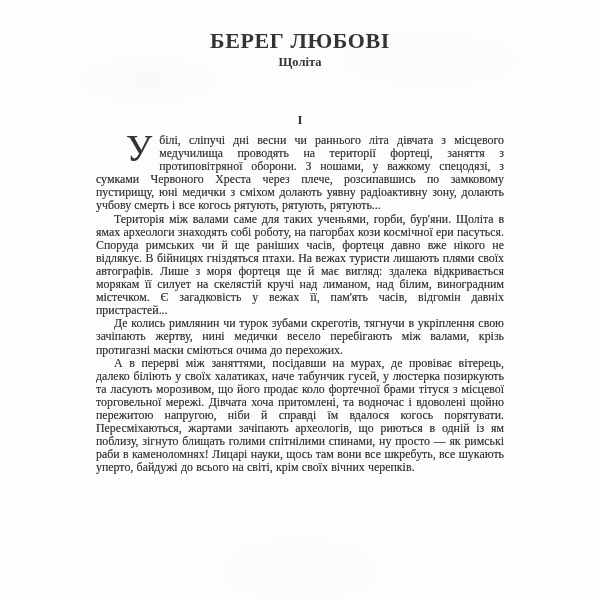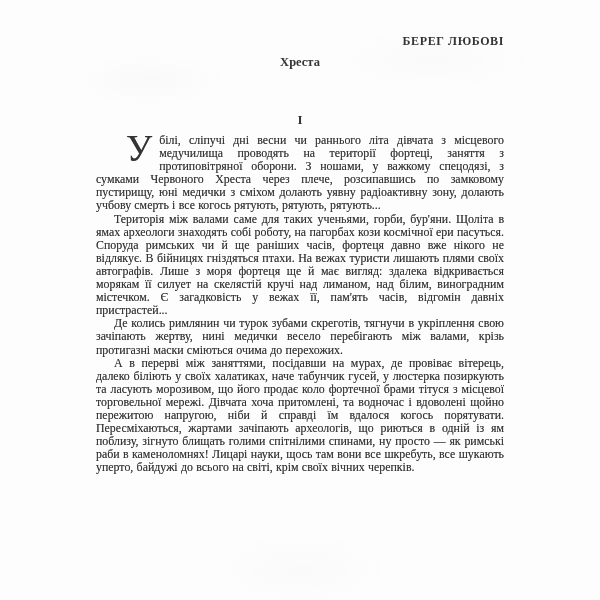--- a/index.html
+++ b/index.html
@@ -20,22 +20,22 @@
     font-family: "Liberation Serif", "DejaVu Serif", serif;
     color: #343434;
   }
   .content {
     position: absolute;
     left: 96px;
     top: 32px;
     width: 408px;
   }
   .title {
-    text-align: right;
-    font-size: 12px;
+    text-align: center;
+    font-size: 22px;
     font-weight: bold;
     letter-spacing: 0.6px;
     line-height: 18px;
     margin: 0;
   }
   .subtitle {
     text-align: center;
     font-size: 12.5px;
     font-weight: bold;
     line-height: 14px;
@@ -70,21 +70,21 @@
     font-weight: normal;
     text-shadow: 0 0 0.4px rgba(52,52,52,0.55);
   }
 </style>
 </head>
 <body>
 
 <div class="sheet">
   <div class="content">
     <h1 class="title">БЕРЕГ ЛЮБОВІ</h1>
-    <div class="subtitle">Хреста</div>
+    <div class="subtitle">Щоліта</div>
     <div class="chapter">I</div>
     <div class="bodytext">
       <p class="first"><span class="dropcap">У</span><span>білі, сліпучі дні весни чи раннього літа дівчата з місцевого медучилища проводять на території фортеці, заняття з протиповітряної оборони. З ношами, у важкому спецодязі, з сумками Червоного Хреста через плече, розсипавшись по замковому пустирищу, юні медички з сміхом долають уявну радіоактивну зону, долають учбову смерть і все когось рятують, рятують, рятують...</span></p>
       <p>Територія між валами саме для таких ученьями, горби, бур'яни. Щоліта в ямах археологи знаходять собі роботу, на пагорбах кози космічної ери пасуться. Споруда римських чи й ще раніших часів, фортеця давно вже нікого не відлякує. В бійницях гніздяться птахи. На вежах туристи лишають плями своїх автографів. Лише з моря фортеця ще й має вигляд: здалека відкривається морякам її силует на скелястій кручі над лиманом, над білим, виноградним містечком. Є загадковість у вежах її, пам'ять часів, відгомін давніх пристрастей...</p>
       <p>Де колись римлянин чи турок зубами скреготів, тягнучи в укріплення свою зачіпають жертву, нині медички весело перебігають між валами, крізь протигазні маски сміються очима до перехожих.</p>
       <p>А в перерві між заняттями, посідавши на мурах, де провіває вітерець, далеко біліють у своїх халатиках, наче табунчик гусей, у люстерка позиркують та ласують морозивом, що його продає коло фортечної брами тітуся з місцевої торговельної мережі. Дівчата хоча притомлені, та водночас і вдоволені щойно пережитою напругою, ніби й справді їм вдалося когось порятувати. Пересміхаються, жартами зачіпають археологів, що риються в одній із ям поблизу, зігнуто блищать голими спітнілими спинами, ну просто — як римські раби в каменоломнях! Лицарі науки, щось там вони все шкребуть, все шукають уперто, байдужі до всього на світі, крім своїх вічних черепків.</p>
     </div>
   </div>
 </div>
 

